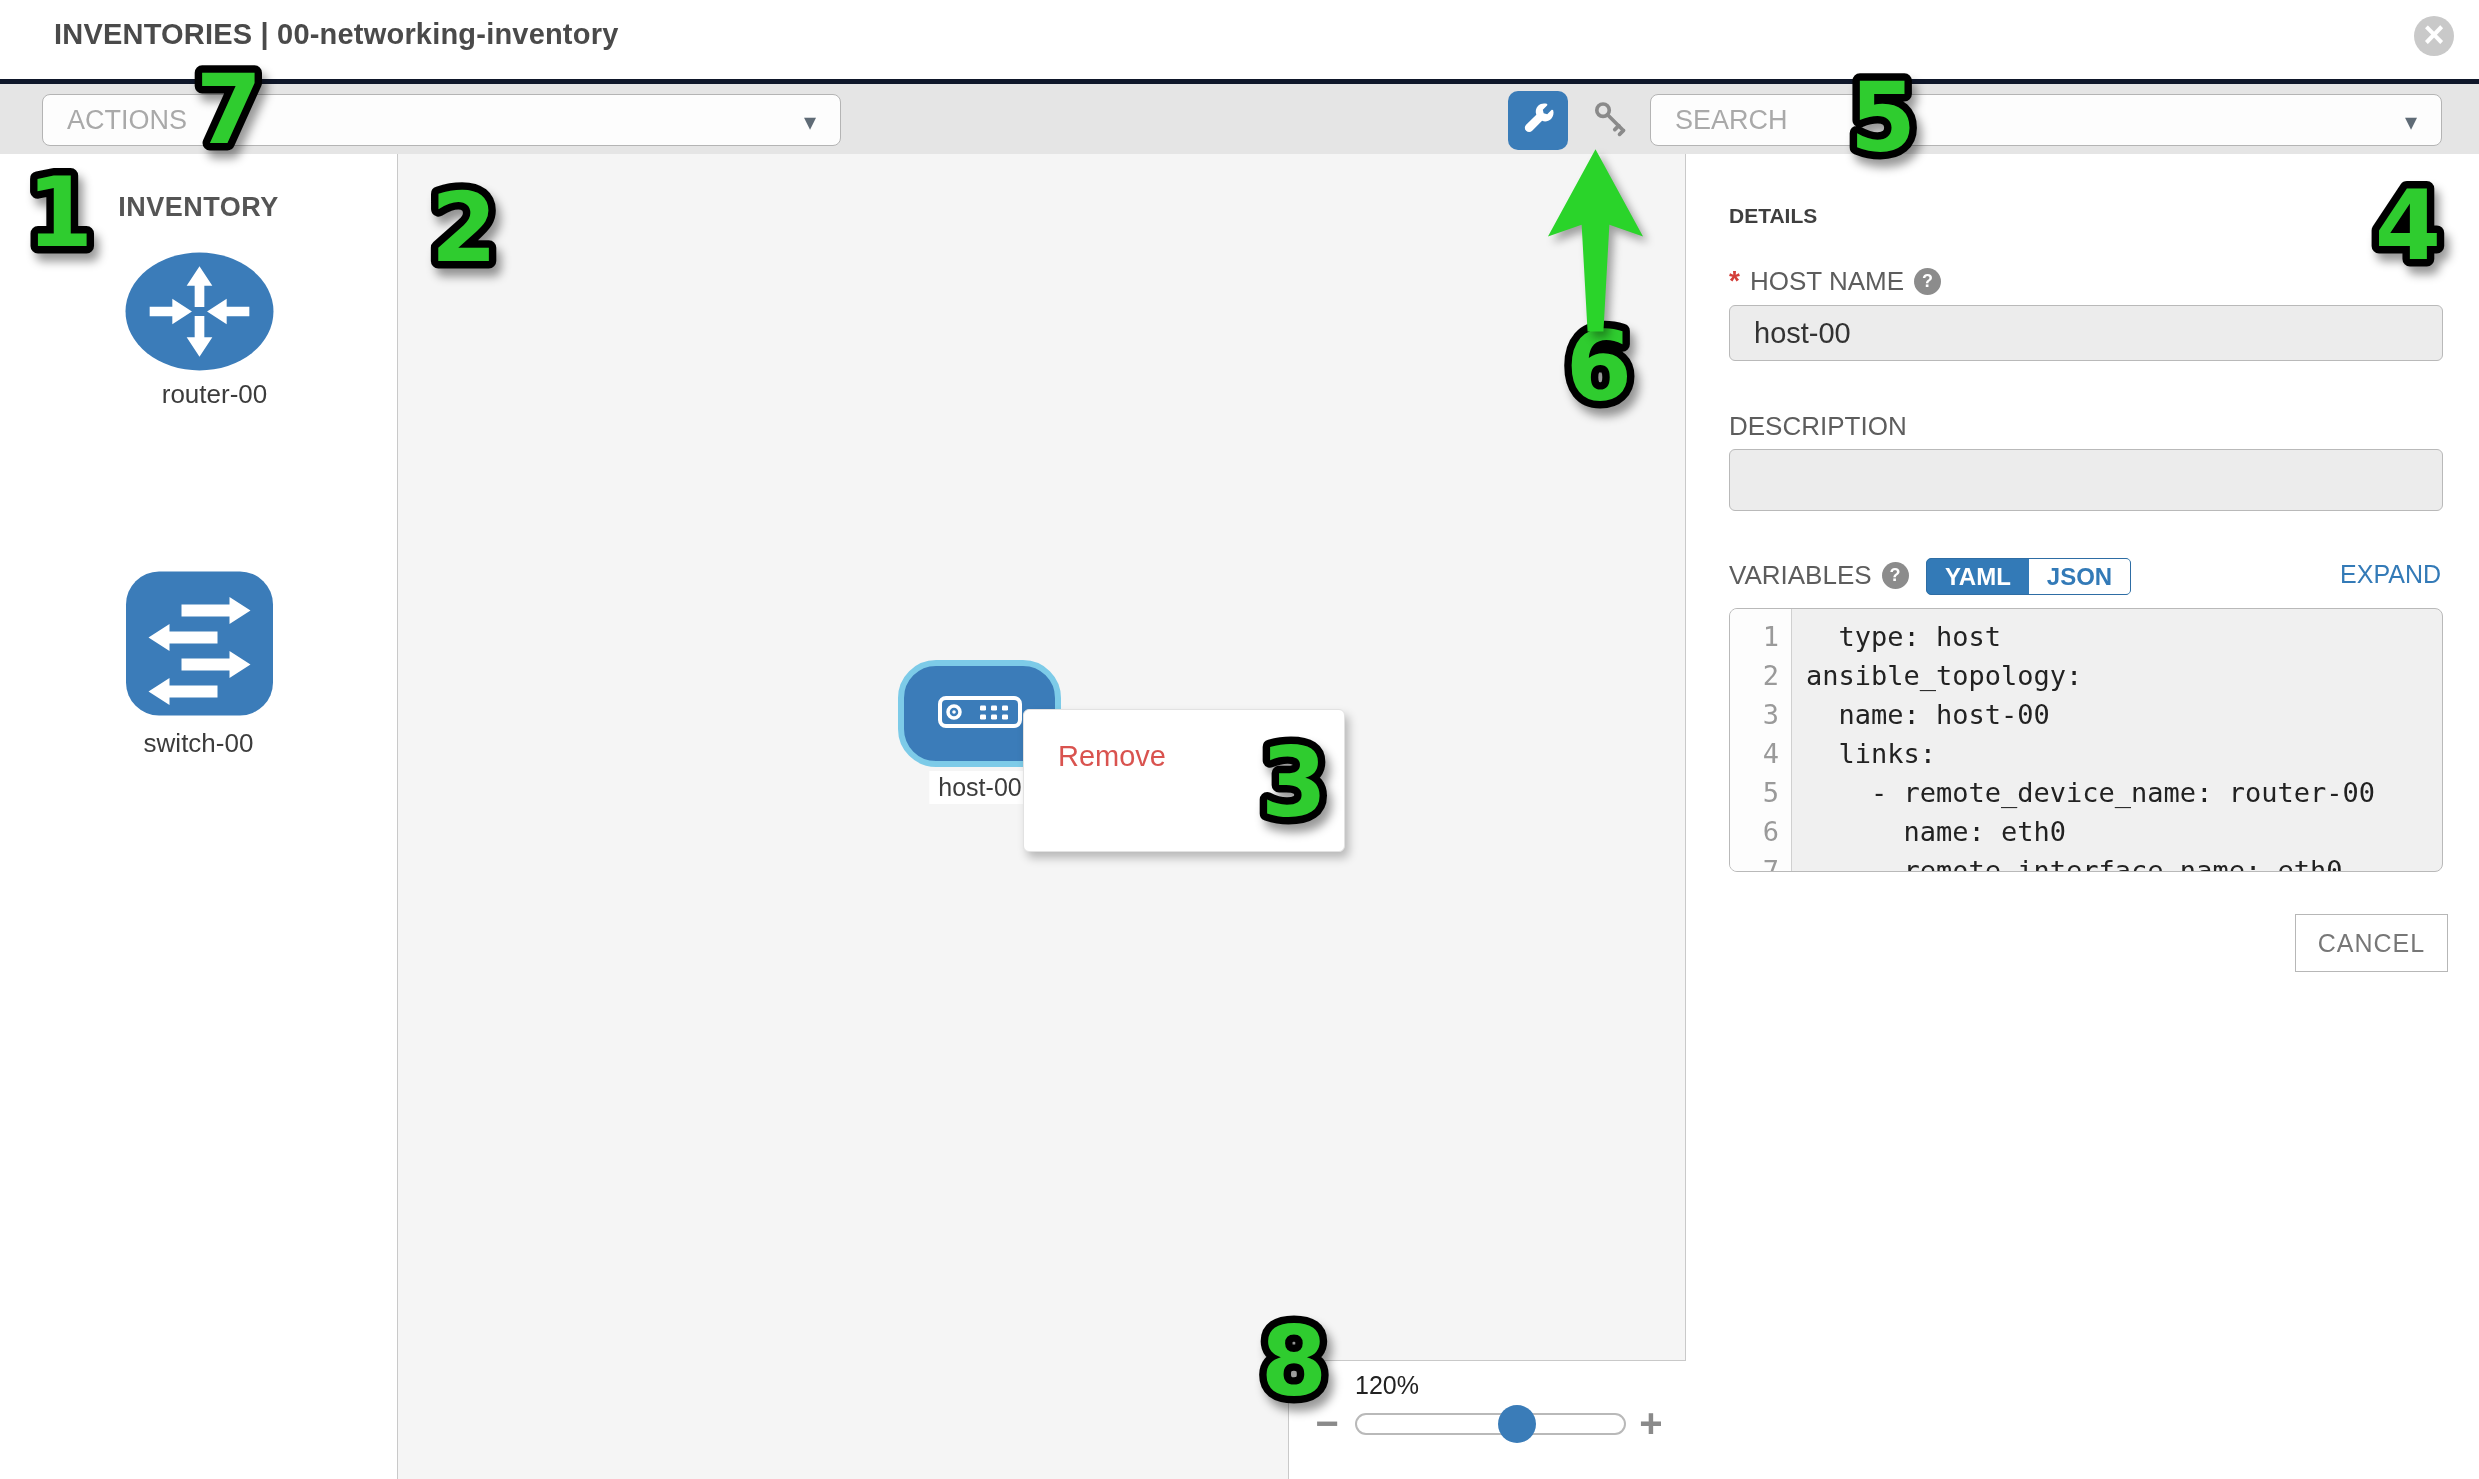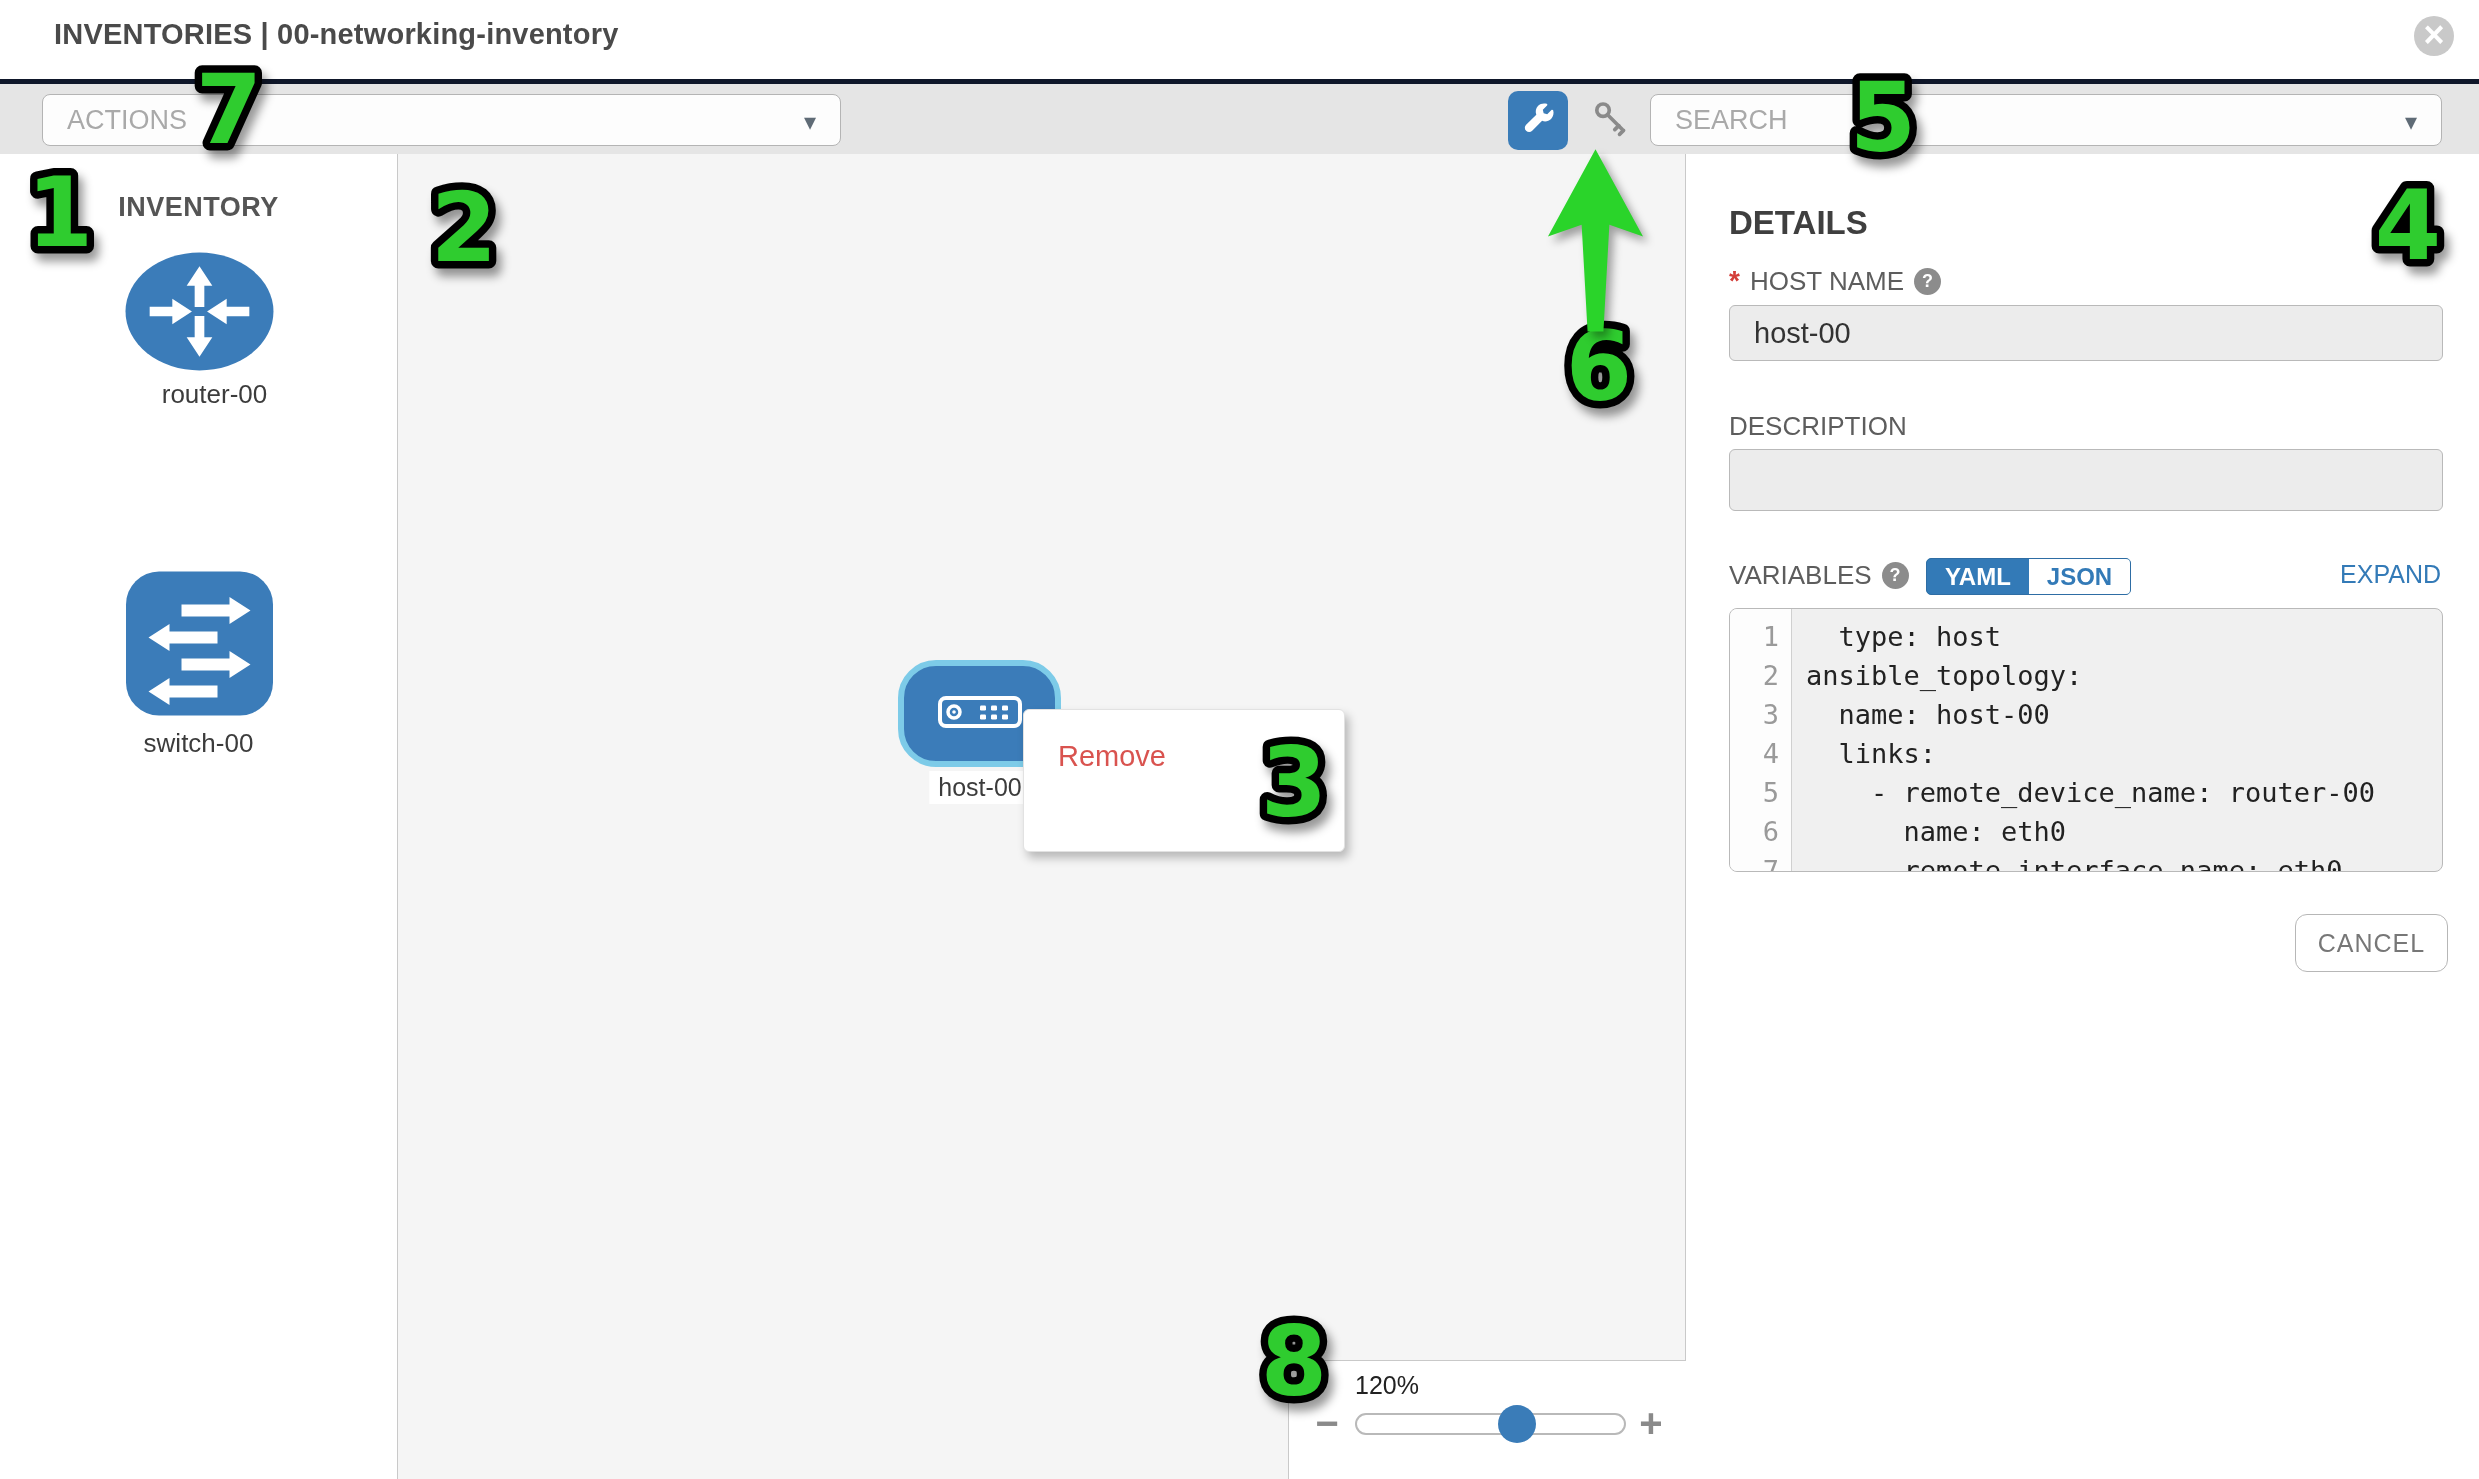--- a/index.html
+++ b/index.html
@@ -57,21 +57,21 @@
   .zoom-level { position:absolute; left:66px; top:10px; width:271px; text-align:left; font-size:25px; color:#222; }
   .zoom-minus { position:absolute; left:18px; top:40px; width:40px; height:44px; font-size:40px; font-weight:bold;
     color:#8a8a8a; display:flex; align-items:center; justify-content:center; cursor:pointer; }
   .zoom-plus { position:absolute; left:342px; top:40px; width:40px; height:44px; font-size:40px; font-weight:bold;
     color:#8a8a8a; display:flex; align-items:center; justify-content:center; cursor:pointer; }
   .zoom-track { position:absolute; left:66px; top:52px; width:271px; height:22px; background:#fff;
     border:2px solid #b9b9b9; border-radius:11px; cursor:pointer; }
   .zoom-thumb { position:absolute; left:209px; top:44px; width:38px; height:38px; border-radius:50%;
     background:#3a7cb8; cursor:grab; }
   
-  .dt-title { position:absolute; left:43px; top:50px; font-size:33px; font-weight:bold; color:#3f3f3f; }
+  .dt-title { position:absolute; left:43px; top:50px; font-size:21px; font-weight:bold; color:#3f3f3f; }
   .field-label-row { position:absolute; left:43px; display:flex; align-items:center; gap:10px; }
   .req-star { color:#d43f3a; font-size:28px; font-weight:bold; }
   .field-label { font-size:26px; color:#5d5d5d; }
   .help-badge { width:27px; height:27px; border-radius:50%; background:#8c8c8c; color:#fff; font-size:18px;
     font-weight:bold; display:flex; align-items:center; justify-content:center; cursor:pointer; }
   .text-input { position:absolute; left:43px; width:714px; background:#ececec; border:1px solid #b9b9b9;
     border-radius:6px; font-size:29px; color:#333; padding:0 24px; font-family:"Liberation Sans", sans-serif; }
   .hostname-input { top:151px; height:56px; }
   .desc-input { top:295px; height:62px; }
   .vars-row { top:406px; }
@@ -82,21 +82,21 @@
   .fmt-tab.active { background:#337ab7; color:#fff; }
   .expand-link { position:absolute; right:39px; top:406px; font-size:25px; color:#337ab7; cursor:pointer; }
   .editor { position:absolute; left:43px; top:454px; width:714px; height:264px; border:1px solid #b9b9b9;
     border-radius:8px; overflow:hidden; display:flex; background:#f0f0f0; cursor:text; }
   .gutter { width:62px; background:#fdfdfd; border-right:1px solid #d0d0d0; padding:8px 12px 0 0;
     text-align:right; font-family:"DejaVu Sans Mono", monospace; font-size:27px; line-height:39px; color:#9a9a9a; }
   .codearea { flex:1; padding:8px 0 0 14px; font-family:"DejaVu Sans Mono", monospace; font-size:27px;
     line-height:39px; color:#222; }
   .code-line { white-space:pre; }
   .cancel-btn { position:absolute; left:609px; top:760px; width:153px; height:58px; background:#fff;
-    border:1px solid #b7b7b7; border-radius:12px; font-size:25px; color:#777; letter-spacing:1px;
+    border:1px solid #b7b7b7; border-radius:0; font-size:25px; color:#777; letter-spacing:1px;
     display:flex; align-items:center; justify-content:center; cursor:pointer; }
   
   .ann { position:absolute; width:169px; height:169px; transform:translate(-50%,-50%); z-index:40;
     filter:drop-shadow(5px 8px 5px rgba(0,0,0,.4)); pointer-events:none; }
   .ann text { font-family:"DejaVu Sans", sans-serif; font-size:96px; font-weight:bold; fill:#2fcc2f;
     stroke:#000; stroke-width:15px; paint-order:stroke; stroke-linejoin:round; }
   .ann-arrow { position:absolute; left:1544px; top:147px; width:103px; height:185px; z-index:40;
     filter:drop-shadow(5px 6px 4px rgba(0,0,0,.35)); pointer-events:none; }
 </style>
 </head>

